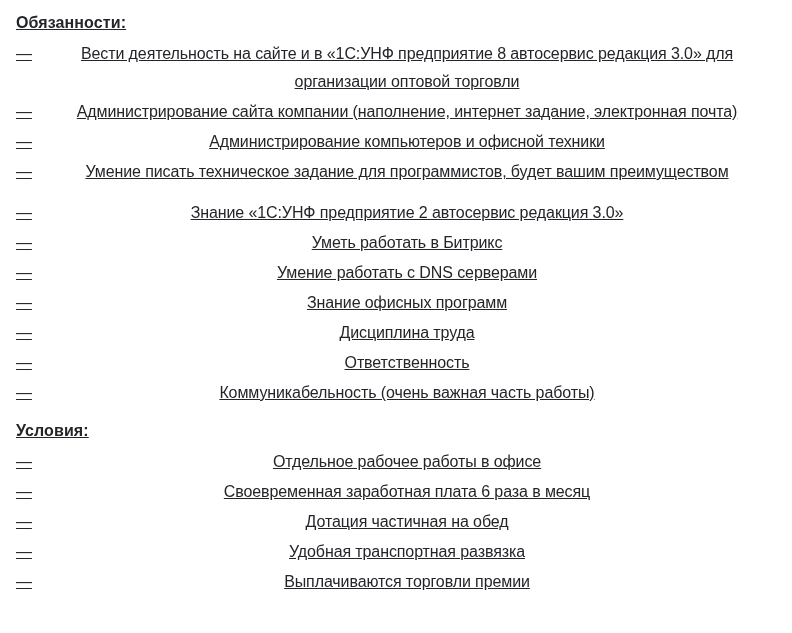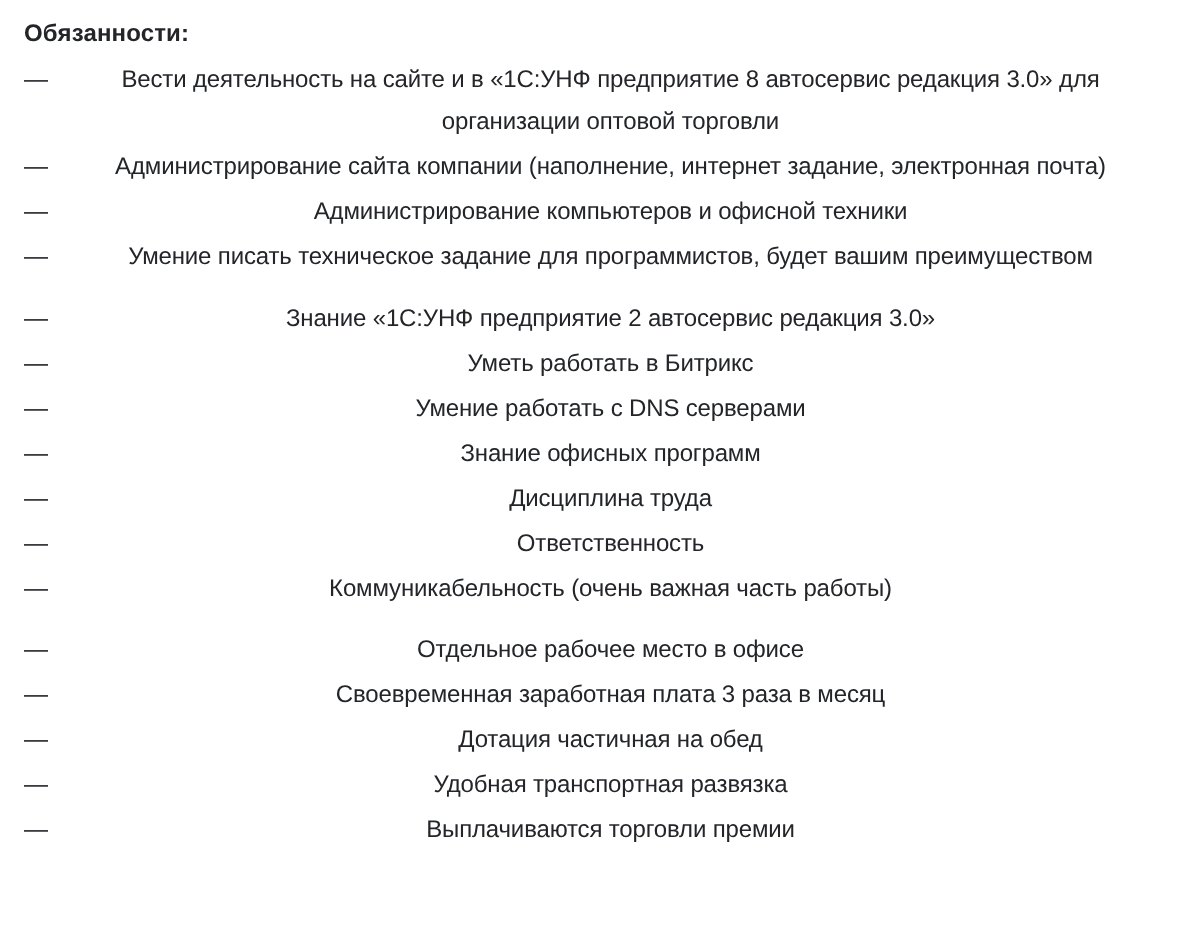--- a/index.html
+++ b/index.html
@@ -15,20 +15,21 @@
     color: #232529;
     -webkit-font-smoothing: antialiased;
   }
   .content {
     padding: 12px 16px 0 16px;
     box-sizing: border-box;
     width: 792px;
   }
   .section {
     margin: 0;
+    text-decoration: underline;
   }
   .section + .section {
     margin-top: 13px;
   }
   .section-heading {
     font-size: 16px;
     font-weight: 700;
     line-height: 22px;
     margin: 0 0 6px 0;
     letter-spacing: 0.1px;
@@ -101,27 +102,28 @@
       <span class="dash">—</span>
       <span class="item-text">Ответственность</span>
     </div>
     <div class="item">
       <span class="dash">—</span>
       <span class="item-text">Коммуникабельность (очень важная часть работы)</span>
     </div>
   </div>
 
   <div class="section">
+    <h3 class="section-heading">Условия:</h3>
     <div class="item">
       <span class="dash">—</span>
-      <span class="item-text">Отдельное рабочее место в офисе</span>
+      <span class="item-text">Отдельное рабочее работы в офисе</span>
     </div>
     <div class="item">
       <span class="dash">—</span>
-      <span class="item-text">Своевременная заработная плата 3 раза в месяц</span>
+      <span class="item-text">Своевременная заработная плата 6 раза в месяц</span>
     </div>
     <div class="item">
       <span class="dash">—</span>
       <span class="item-text">Дотация частичная на обед</span>
     </div>
     <div class="item">
       <span class="dash">—</span>
       <span class="item-text">Удобная транспортная развязка</span>
     </div>
     <div class="item">

